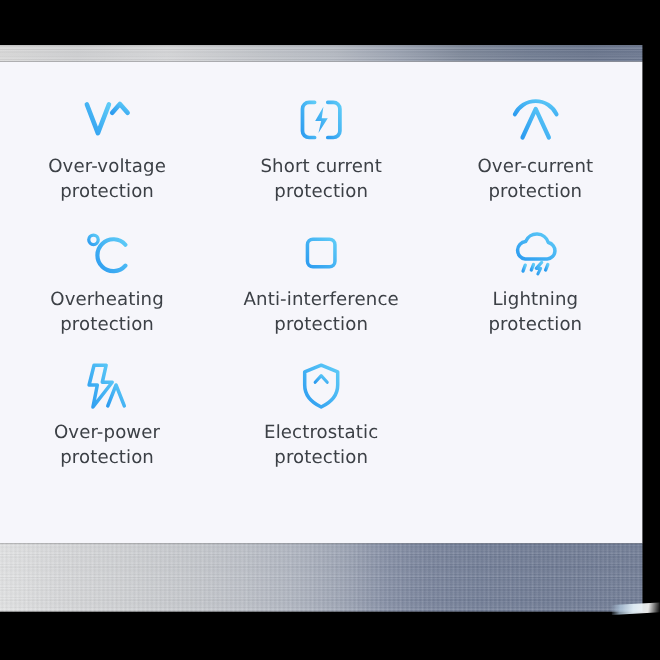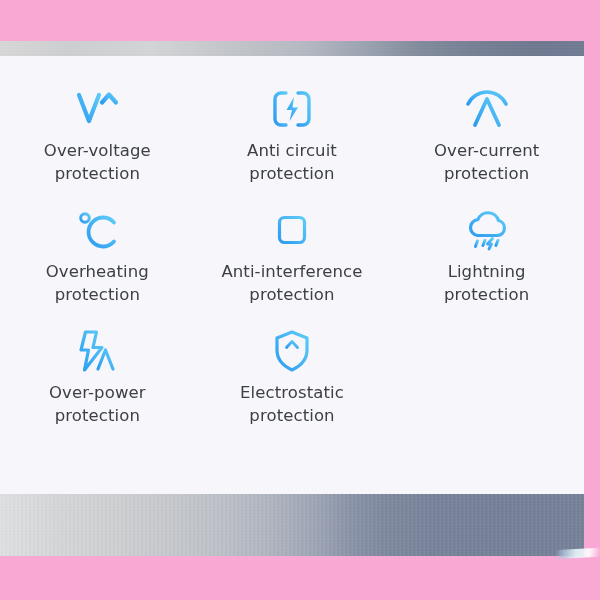--- a/index.html
+++ b/index.html
@@ -11,21 +11,21 @@
     width: 600px;
     height: 600px;
     overflow: hidden;
     font-family: "Liberation Sans", sans-serif;
   }
 
   #scene {
     position: relative;
     width: 600px;
     height: 600px;
-    background: #f9a8d4;
+    background: #000000;
   }
 
   
   .metal-band {
     position: absolute;
     left: 0;
   }
   #top-band {
     top: 41px;
     width: 584px;
@@ -177,21 +177,21 @@
               <linearGradient id="g2" x1="0" y1="1" x2="1" y2="0">
                 <stop offset="0" stop-color="#2d9cf0"></stop>
                   <stop offset="1" stop-color="#5ecbf7"></stop>
               </linearGradient>
             </defs>
             <path d="M15 5 H10 A6 6 0 0 0 4 11 V31 A6 6 0 0 0 10 37 H15" stroke="url(#g2)" stroke-width="3.4" stroke-linecap="round" stroke-linejoin="round"></path>
             <path d="M27 5 H32 A6 6 0 0 1 38 11 V31 A6 6 0 0 1 32 37 H27" stroke="url(#g2)" stroke-width="3.4" stroke-linecap="round" stroke-linejoin="round"></path>
             <path d="M23 9 L15.5 22 H21 L18.5 33 L27 19.5 H21.5 Z" fill="url(#g2)"></path>
           </svg>
         </span>
-        <span class="feature-label">Anti circuit
+        <span class="feature-label">Short current
 protection</span>
       </div>
 
       <div class="feature-item">
         <span class="feature-icon">
           <svg width="46" height="40" viewBox="0 0 46 40" fill="none">
             <defs>
               <linearGradient id="g3" x1="0" y1="1" x2="1" y2="0">
                 <stop offset="0" stop-color="#2d9cf0"></stop>
                   <stop offset="1" stop-color="#5ecbf7"></stop>

